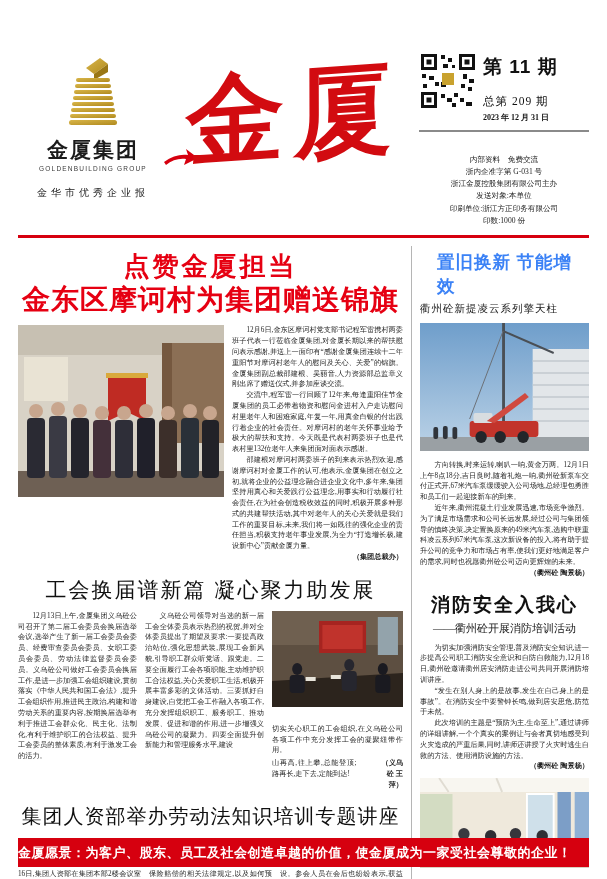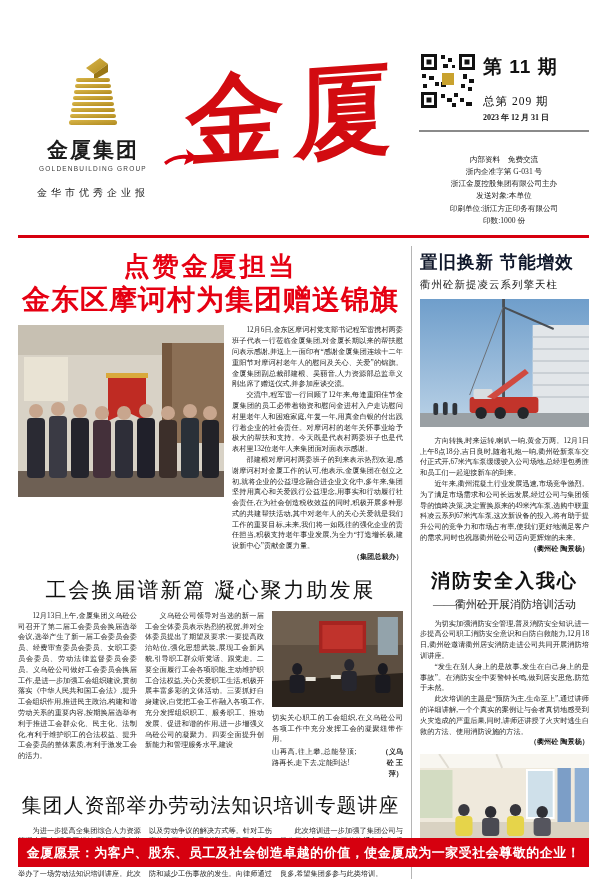--- a/index.html
+++ b/index.html
@@ -45,36 +45,36 @@
   .body-text { font-size:7.2px; line-height:1.5; text-align:justify; color:#1f1f1f; }
   .body-text p { text-indent:2em; margin:0; }
   .a-text { flex:1; min-width:0; }
   .signature { text-align:right; font-weight:bold; text-indent:0 !important; }
   .sec-title { font-family:"Liberation Sans", sans-serif; font-weight:normal; color:#101010; text-align:center; }
   .b-title { font-size:21px; letter-spacing:2px; margin:13px 0 7px 0; }
   .b-body { display:flex; gap:8px; }
   .b-cols { width:246px; flex:none; column-count:2; column-gap:8px; }
   .b-right { flex:1; min-width:0; display:flex; flex-direction:column; }
   .photo2 { width:100%; height:96px; }
-  .b-below { margin-top:6px; }
+  .b-below { margin-top:17px; }
   .b-close-row { display:flex; justify-content:space-between; gap:18px; margin-top:2px; }
   .c-title { font-size:20px; letter-spacing:1px; margin:12px 0 7px 0; }
   .c-cols { column-count:3; column-gap:8px; }
-  .d-title { font-family:Liberation Sans, sans-serif; font-weight:bold; font-size:17.5px; color:#0f172a; letter-spacing:1px; margin-top:4px; }
+  .d-title { font-family:Liberation Serif, serif; font-weight:bold; font-size:17.5px; color:#3b82f6; letter-spacing:1px; margin-top:4px;margin-left:17px; }
   .d-subtitle { font-size:10.5px; color:#222; margin:4px 0 7px 0; letter-spacing:1px; }
   .photo3 { width:100%; height:128px; }
   .r-text { margin-top:5px; }
   .e-title { font-family:"Liberation Sans", sans-serif; font-weight:bold; font-size:19px; color:#101010; text-align:center; letter-spacing:2px; margin-top:13px; }
   .e-subtitle { font-size:11px; color:#161616; text-align:center; margin:3px 0 7px 0; }
   .photo4 { width:100%; height:90px; margin-top:6px; }
   
   .footer-banner {
     position:absolute; left:18px; right:18px; bottom:12px; height:29px;
     background:#d6000f; color:#fff;
-    display:flex; align-items:center; justify-content:center;
+    display:flex; align-items:center; justify-content:flex-start;
     font-family:"Liberation Sans", sans-serif; font-weight:bold; font-size:13px; letter-spacing:0.5px;
   }
 </style>
 </head>
 <body>
 
 <div class="page">
 
   <div class="header">
 

